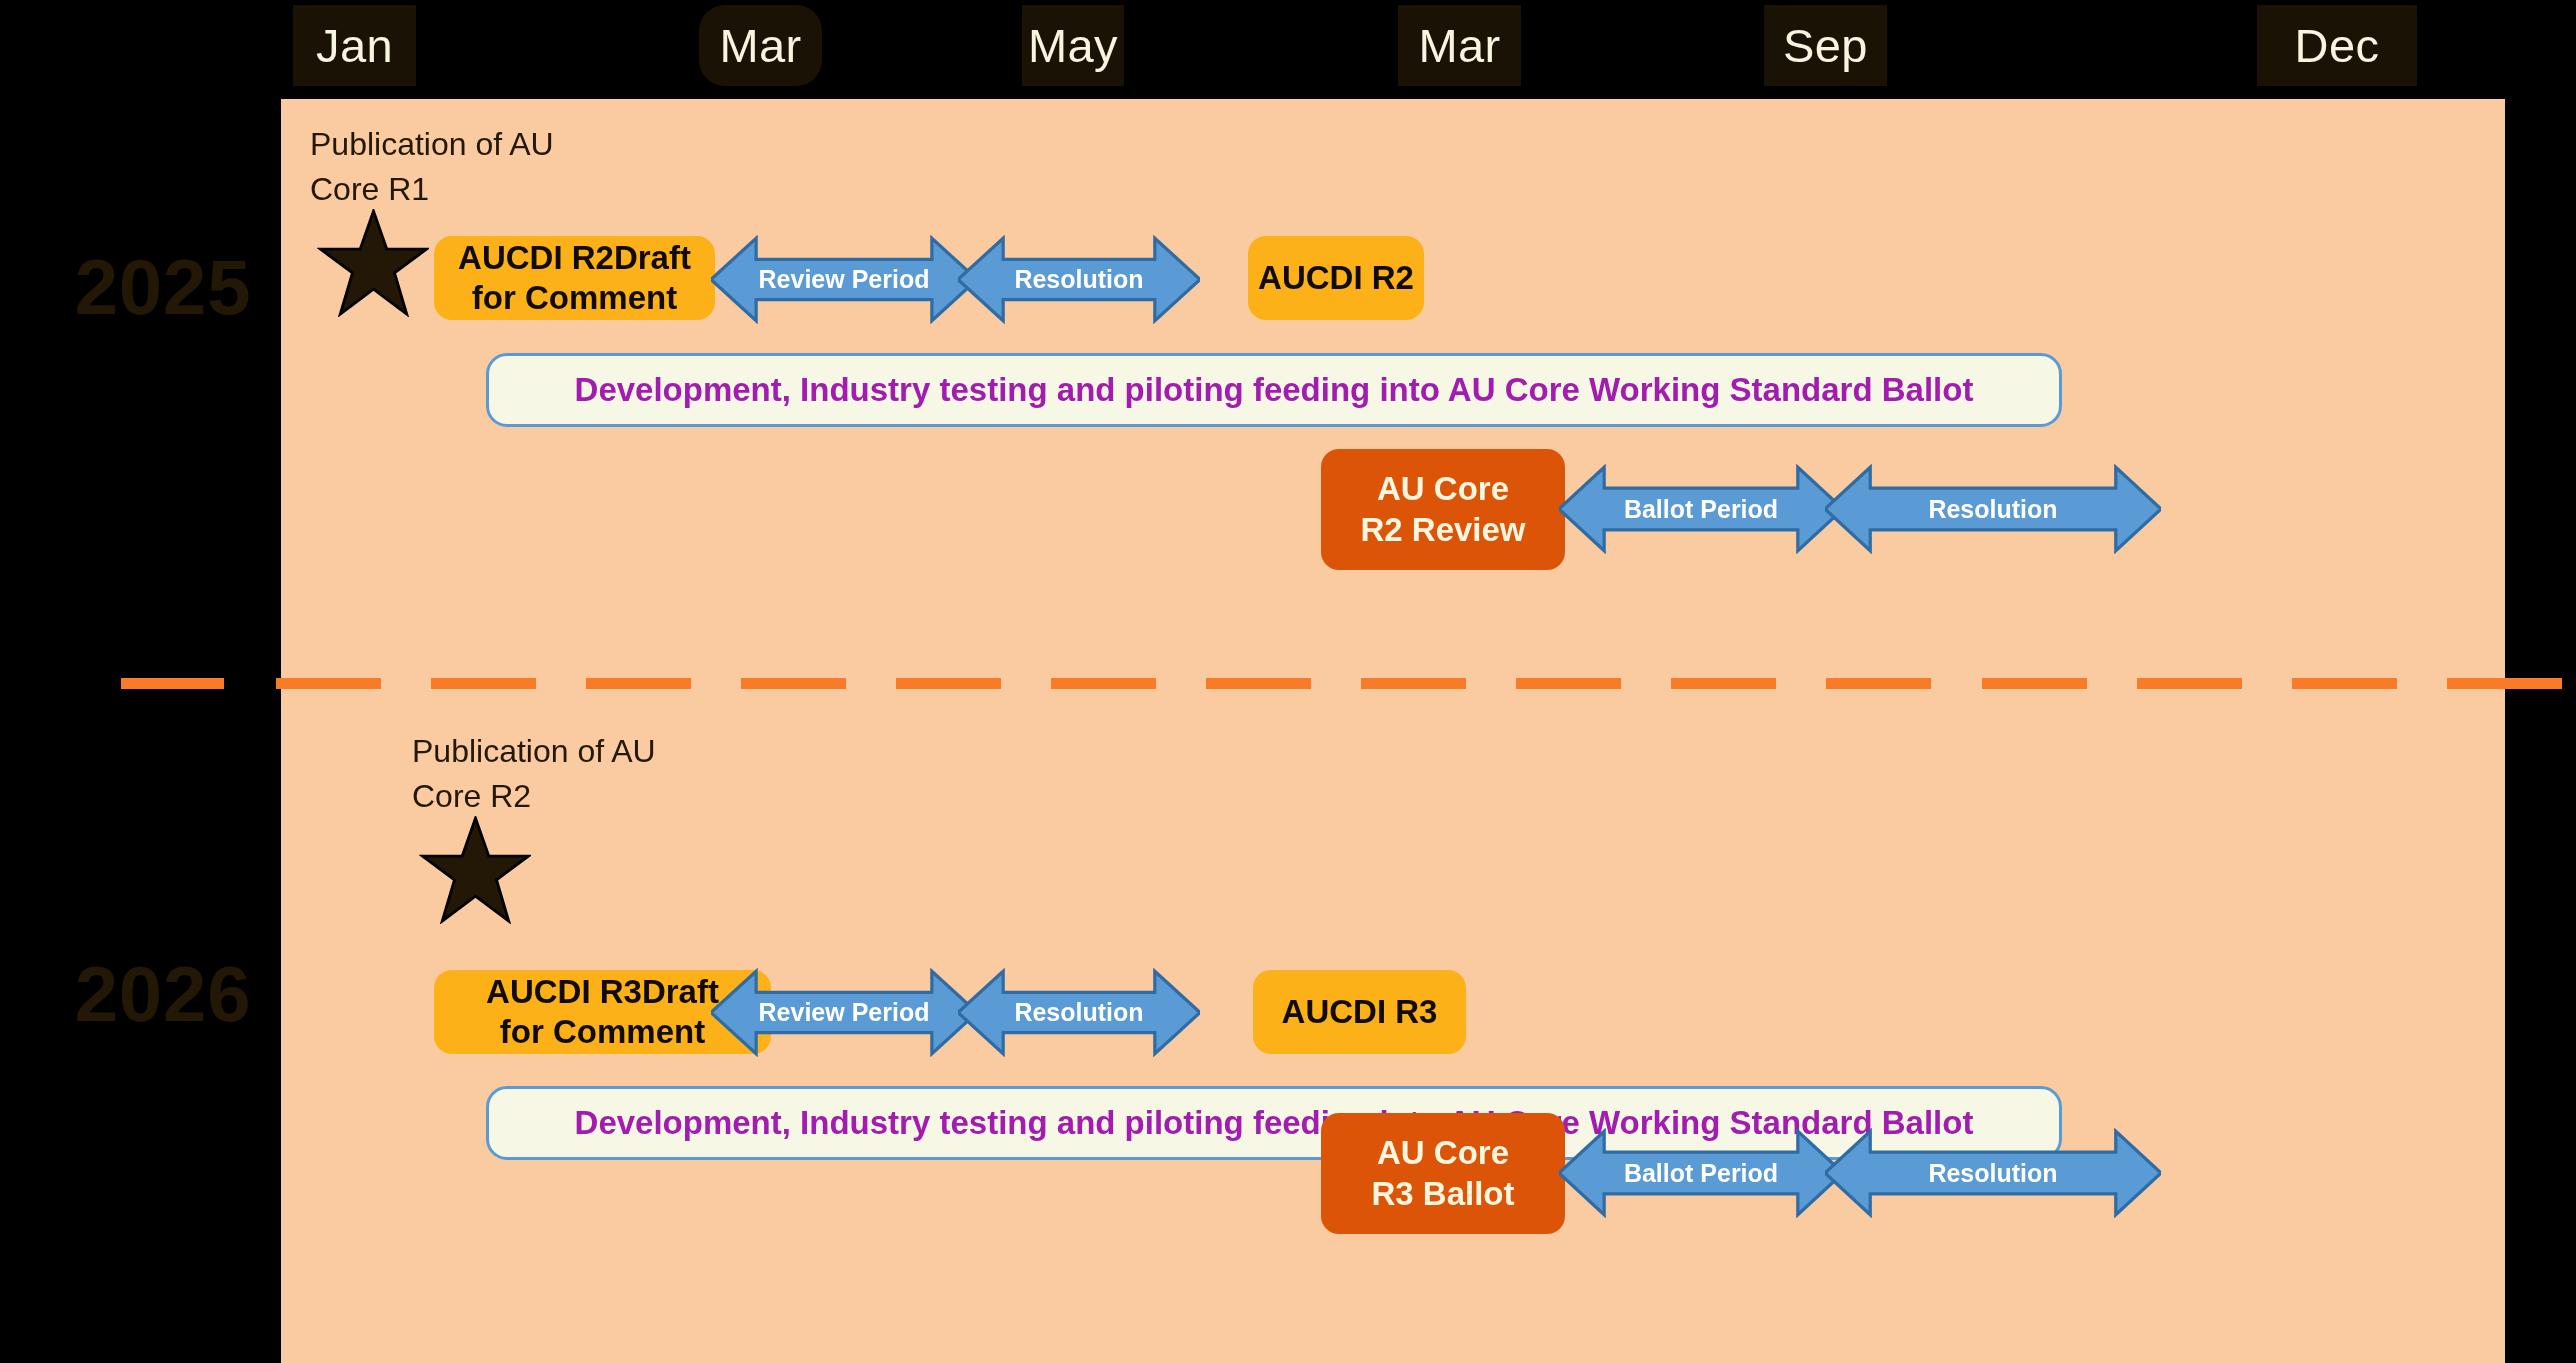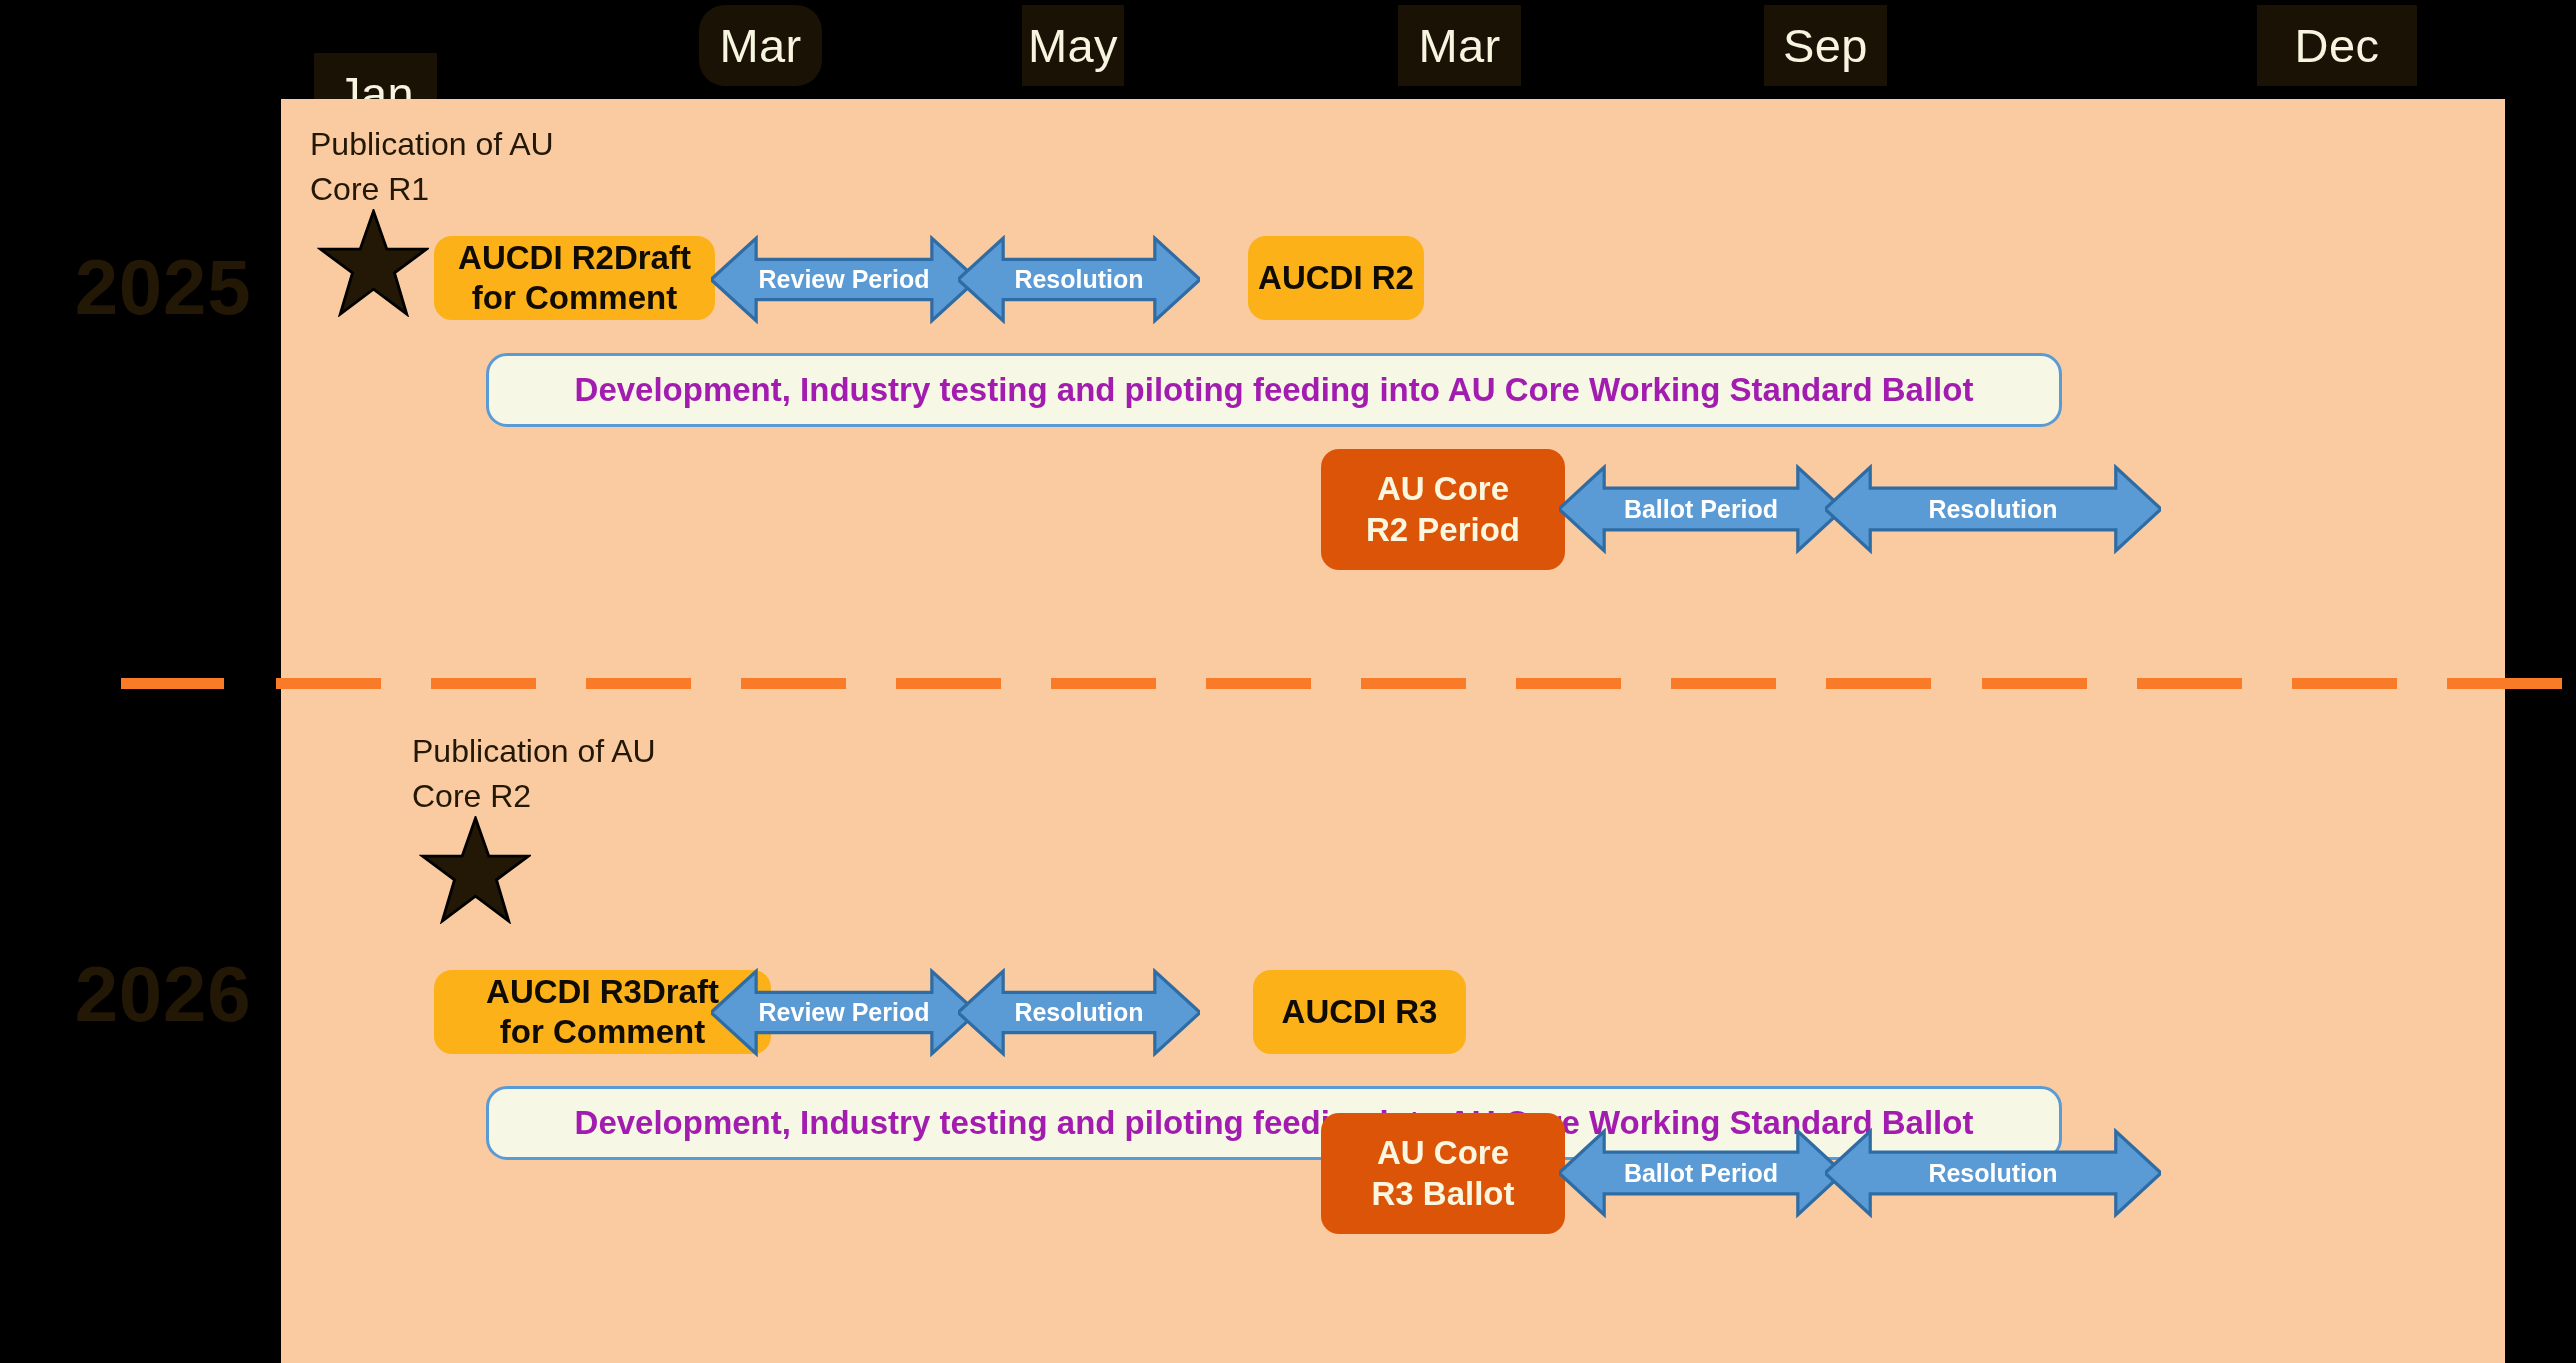--- a/index.html
+++ b/index.html
@@ -150,21 +150,21 @@
     font-size: 25px;
     font-weight: 700;
     z-index: 2;
     white-space: nowrap;
   }
 </style>
 </head>
 <body>
 
 <div class="month-strip">
-  <div class="month-chip" style="left:314px;width:123px;margin-top:48px;">
+  <div class="month-chip" style="left:293px;width:123px;">
     <span>Jan</span>
   </div>
   <div class="month-chip" style="left:699px;width:123px;border-radius:26px;">
     <span>Mar</span>
   </div>
   <div class="month-chip" style="left:1022px;width:102px;">
     <span>May</span>
   </div>
   <div class="month-chip" style="left:1398px;width:123px;">
     <span>Mar</span>
@@ -216,21 +216,21 @@
   <div class="chip chip-yellow" style="left:967px;top:137px;width:176px;height:84px;">
     <span>AUCDI R2</span>
   </div>
 
   <div class="devbar" style="left:205px;top:254px;width:1576px;height:74px;">
     <span>Development, Industry testing and piloting feeding into AU Core Working Standard Ballot</span>
   </div>
 
   <div class="chip chip-orange" style="left:1040px;top:350px;width:244px;height:121px;flex-direction:column;">
     <span>AU Core</span>
-    <span>R2 Period</span>
+    <span>R2 Review</span>
   </div>
 
   <div class="arrow" style="left:1278px;top:365px;width:284px;height:90px;">
     <svg viewBox="0 0 352 112" preserveAspectRatio="none">
       <polygon points="0,56 56,4 56,30 296,30 296,4 352,56 296,108 296,82 56,82 56,108" fill="#5B9BD5" stroke="#2F6CA3" stroke-width="4"></polygon>
     </svg>
     <span class="arrow-label">Ballot Period</span>
   </div>
 
   <div class="arrow" style="left:1544px;top:365px;width:336px;height:90px;">

